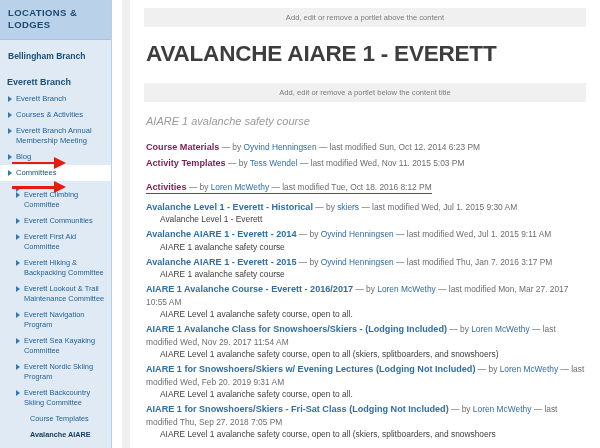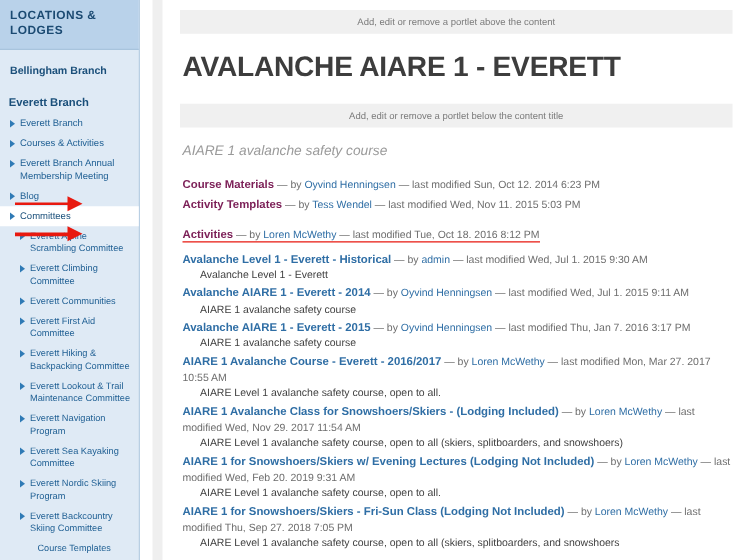--- a/index.html
+++ b/index.html
@@ -190,21 +190,20 @@
       <li class="nav-item">
         <span class="arrow"></span>
         <span>Blog</span>
       </li>
       <li class="nav-item selected">
         <span class="arrow"></span>
         <span>Committees</span>
       </li>
       <li class="nav-item sub">
         <span class="arrow"></span>
-        <span>Everett Alpine Scrambling Committee</span>
       </li>
       <li class="nav-item sub">
         <span class="arrow"></span>
         <span>Everett Climbing Committee</span>
       </li>
       <li class="nav-item sub">
         <span class="arrow"></span>
         <span>Everett Communities</span>
       </li>
       <li class="nav-item sub">
@@ -277,21 +276,21 @@
               <div class="head"></div>
           </div>
           <span class="underline-red">
             <span class="title plum">Activities</span>
             <span class="meta"><span>— by </span><a>Loren McWethy</a> <span>— last modified Tue, Oct 18. 2016 8:12 PM</span></span>
           </span>
         </li>
 
         <li class="item">
           <span class="title blue">Avalanche Level 1 - Everett - Historical</span>
-          <span class="meta"><span>— by </span><a>admin</a> <span>— last modified Wed, Jul 1. 2015 9:30 AM</span></span>
+          <span class="meta"><span>— by </span><a>skiers</a> <span>— last modified Wed, Jul 1. 2015 9:30 AM</span></span>
           <div class="desc">Avalanche Level 1 - Everett</div>
         </li>
 
         <li class="item">
           <span class="title blue">Avalanche AIARE 1 - Everett - 2014</span>
           <span class="meta"><span>— by </span><a>Oyvind Henningsen</a> <span>— last modified Wed, Jul 1. 2015 9:11 AM</span></span>
           <div class="desc">AIARE 1 avalanche safety course</div>
         </li>
 
         <li class="item">
@@ -312,21 +311,21 @@
           <div class="desc">AIARE Level 1 avalanche safety course, open to all (skiers, splitboarders, and snowshoers)</div>
         </li>
 
         <li class="item">
           <span class="title blue">AIARE 1 for Snowshoers/Skiers w/ Evening Lectures (Lodging Not Included)</span>
           <span class="meta"><span>— by </span><a>Loren McWethy</a> <span>— last modified Wed, Feb 20. 2019 9:31 AM</span></span>
           <div class="desc">AIARE Level 1 avalanche safety course, open to all.</div>
         </li>
 
         <li class="item">
-          <span class="title blue">AIARE 1 for Snowshoers/Skiers - Fri-Sun Class (Lodging Not Included)</span>
+          <span class="title blue">AIARE 1 for Snowshoers/Skiers - Fri-Sat Class (Lodging Not Included)</span>
           <span class="meta"><span>— by </span><a>Loren McWethy</a> <span>— last modified Thu, Sep 27. 2018 7:05 PM</span></span>
           <div class="desc">AIARE Level 1 avalanche safety course, open to all (skiers, splitboarders, and snowshoers</div>
         </li>
 
       </ul>
     </div>
   </div>
 </div>
 
 </body></html>

